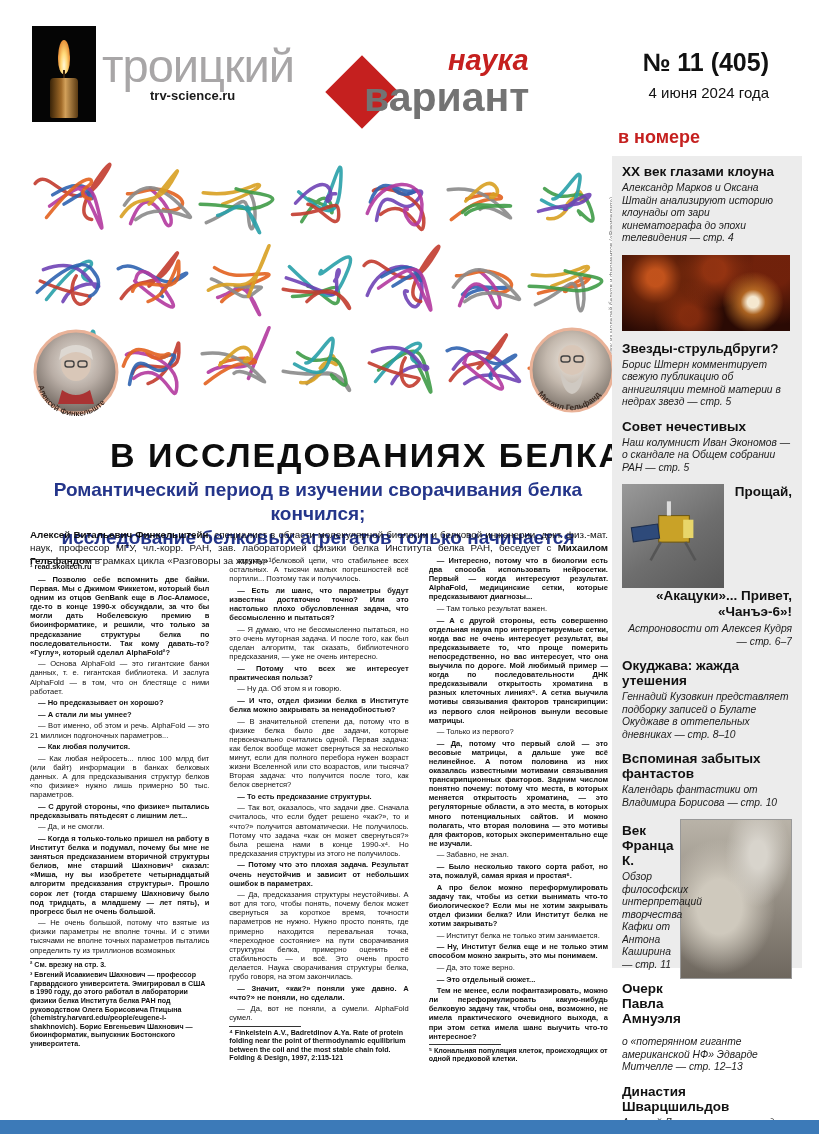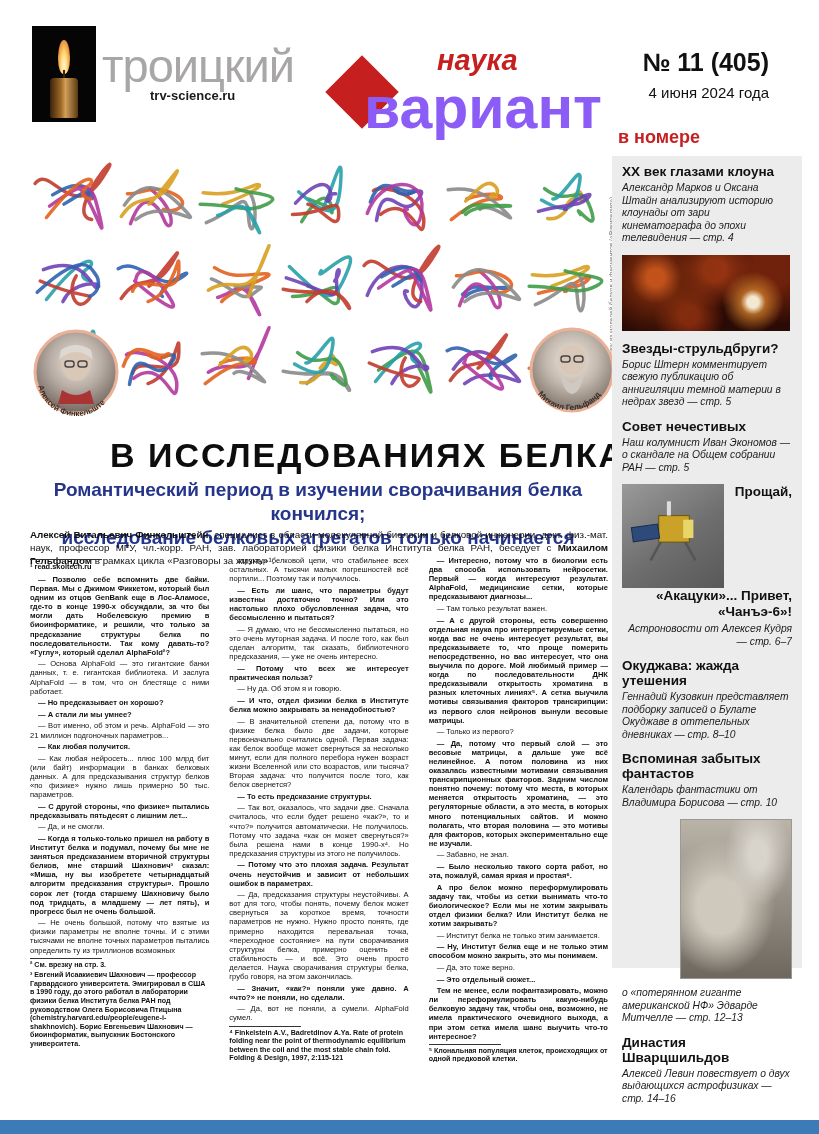--- a/index.html
+++ b/index.html
@@ -9,22 +9,22 @@
   
   #candle{position:absolute;left:32px;top:26px;width:64px;height:96px;background:#050505;overflow:hidden;}
   #candle .flame{position:absolute;left:26px;top:14px;width:12px;height:34px;border-radius:50% 50% 45% 45%;
     background:radial-gradient(ellipse at 50% 75%,#fff7d8 0%,#ffd978 35%,#e8923a 70%,rgba(90,30,5,0) 100%);}
   #candle .wick{position:absolute;left:31px;top:44px;width:2px;height:8px;background:#3a2410;}
   #candle .body{position:absolute;left:18px;top:52px;width:28px;height:40px;border-radius:4px 4px 2px 2px;
     background:linear-gradient(90deg,#3a2408,#a06a28 40%,#d2a05a 55%,#5a3a12);}
   .mh-gray{position:absolute;left:102px;top:38px;font-size:47px;font-weight:500;color:#a8a6a7;letter-spacing:-1px;}
   .mh-site{position:absolute;left:150px;top:88px;font-size:13px;font-weight:700;color:#1a1a1a;}
   .mh-diamond{position:absolute;left:336px;top:66px;width:52px;height:52px;background:#c5201f;transform:rotate(45deg);}
-  .mh-nauka{position:absolute;left:437px;top:44px;font-size:29px;font-weight:600;color:#c5201f;font-style:italic;}
-  .mh-variant{position:absolute;left:364px;top:74px;font-size:59px;font-weight:600;color:#8b5cf6;letter-spacing:0px;}
+  .mh-nauka{position:absolute;left:448px;top:44px;font-size:29px;font-weight:600;color:#c5201f;font-style:italic;}
+  .mh-variant{position:absolute;left:364px;top:74px;font-size:41px;font-weight:600;color:#737373;letter-spacing:0px;}
   .mh-issue{position:absolute;right:50px;top:48px;font-size:25px;font-weight:600;color:#111;text-align:right;}
   .mh-date{position:absolute;right:50px;top:84px;font-size:15px;font-weight:500;color:#111;text-align:right;}
   #tagline{position:absolute;left:32px;top:126px;width:552px;height:23px;background:#8e8e90;color:#fff;
     font-size:15px;font-weight:600;line-height:23px;padding-left:10px;letter-spacing:.4px;}
   #in-issue{position:absolute;left:618px;top:127px;font-size:18px;font-weight:700;color:#c5201f;}
 
   
   #collage{position:absolute;left:30px;top:158px;width:576px;height:246px;display:grid;
     grid-template-columns:repeat(7,1fr);grid-auto-rows:82px;background:#fff;}
   #collage .tile{overflow:hidden;}
@@ -374,20 +374,25 @@
     <div>
       <p class="sb-title">Окуджава: жажда утешения</p>
       <p class="sb-text">Геннадий Кузовкин представляет подборку записей о Булате Окуджаве в оттепельных дневниках — стр. 8–10</p>
     </div>
     <div>
       <p class="sb-title">Вспоминая забытых фантастов</p>
       <p class="sb-text">Календарь фантастики от Владимира Борисова — стр. 10</p>
     </div>
     <div id="kafka-block">
       <div id="kafka-photo"></div>
+      <div id="kafka-left">
+        <p class="sb-title">Век Франца К.</p>
+        <p class="sb-text">Обзор философских интерпретаций творчества Кафки от Антона Каширина — стр. 11</p>
+        <p class="sb-title small-gap">Очерк Павла Амнуэля</p>
+      </div>
     </div>
     <p class="sb-text">о «потерянном гиганте американской НФ» Эдварде Митчелле — стр. 12–13</p>
     <div>
       <p class="sb-title">Династия Шварцшильдов</p>
       <p class="sb-text">Алексей Левин повествует о двух выдающихся астрофизиках — стр. 14–16</p>
     </div>
 
   </div>
 
   <div id="bottom-bar"></div>

